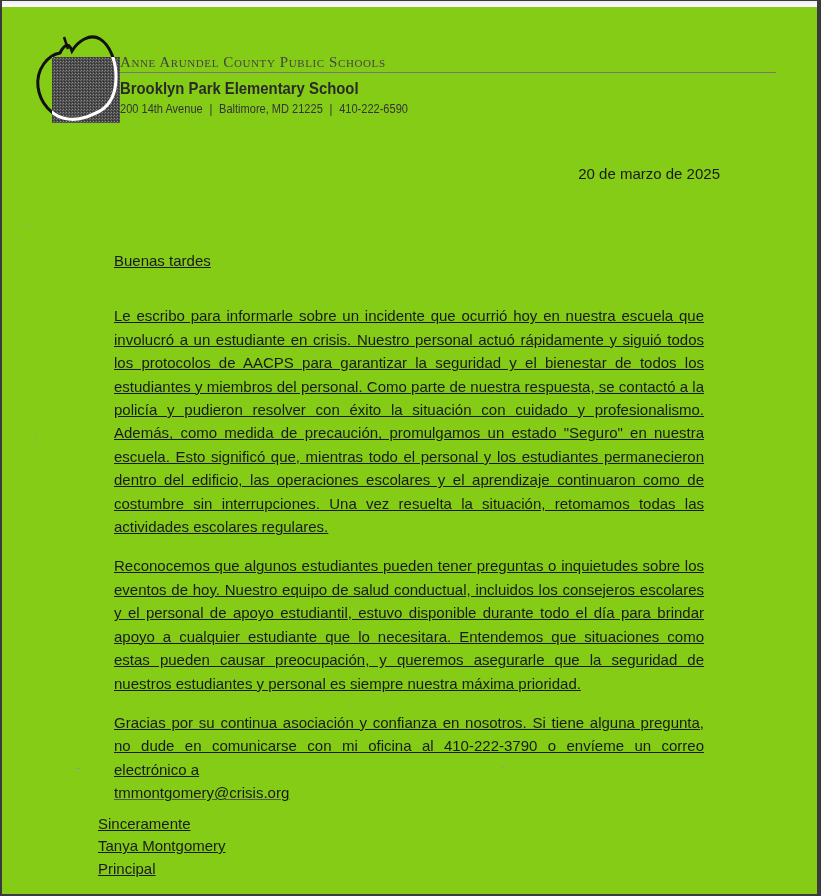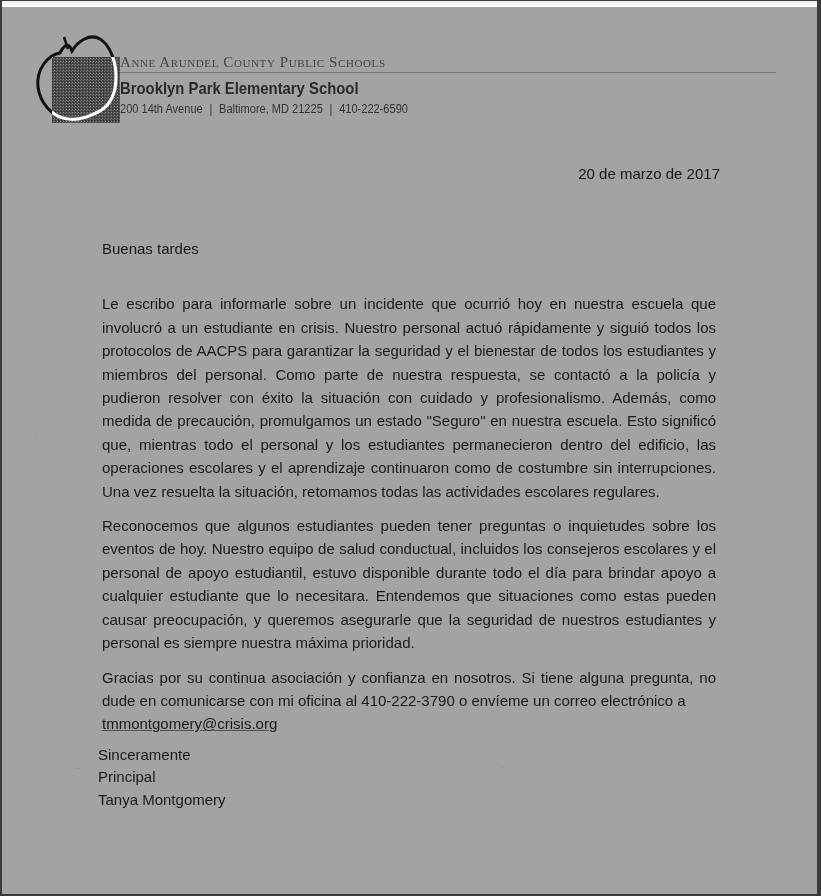--- a/index.html
+++ b/index.html
@@ -5,21 +5,21 @@
     html, body { margin: 0; padding: 0; }
     body {
       width: 821px; height: 896px; overflow: hidden;
       background: #3a3a3c;
       font-family: "Liberation Sans", sans-serif;
       color: #1a1a1a;
       position: relative;
     }
     .page {
       position: absolute; left: 2px; top: 1px; width: 815px; height: 893px;
-      background: #a3a3a3;
+      background: #84cc16;
       overflow: hidden;
     }
     .topshade { position: absolute; left: 0; top: 0; width: 100%; height: 6px; background: linear-gradient(#eeeeee, #ffffff); }
     .logo { position: absolute; left: 28px; top: 30px; width: 92px; height: 94px; }
     .header { position: absolute; left: 118px; top: 52px; width: 656px; }
     .district {
       font-family: "Liberation Serif", serif; font-variant: small-caps; font-size: 15px;
       letter-spacing: 0.6px; color: #444; line-height: 18px; white-space: nowrap;
     }
     .rule { height: 0; border-top: 1.2px solid #777; margin-top: 1px; width: 656px; }
@@ -28,26 +28,26 @@
       color: #2a2a2a; margin-top: 5px; line-height: 20px; transform: scaleX(0.9); transform-origin: left;
       white-space: nowrap;
     }
     .address {
       font-size: 12px; color: #333; margin-top: 4px; line-height: 15px; white-space: nowrap;
       transform: scaleX(0.92); transform-origin: left;
     }
     .address .sep { padding: 0 4px; }
     .date { position: absolute; right: 97px; top: 164px; font-size: 15px; color: #1a1a1a; }
     .body { position: absolute; left: 96px; top: 232px; width: 622px; font-size: 15px; line-height: 23.4px; }
-    .body p { margin: 4px; text-align: justify; }
+    .body p { margin: 16px; text-align: justify; text-decoration: underline; }
     .greeting { margin-bottom: 32px !important; }
     .para { margin-bottom: 11px !important; }
     .email { color: #1a1a1a; text-decoration: underline; text-decoration-color: #555; }
     .closing { margin-top: 8px; line-height: 22.5px; }
-    .closing div { white-space: nowrap; }
+    .closing div { white-space: nowrap; text-decoration: underline; }
     .speck { position: absolute; background: #999; width: 2px; height: 1px; }
   </style>
 </head>
 <body>
 
 <div class="page">
   <div class="topshade"></div>
 
   <svg class="logo" viewBox="0 0 92 94" xmlns="http://www.w3.org/2000/svg">
     <defs>
@@ -77,34 +77,34 @@
     <div class="school">Brooklyn Park Elementary School</div>
     <div class="address">
       <span>200 14th Avenue</span>
       <span class="sep">|</span>
       <span>Baltimore, MD 21225</span>
       <span class="sep">|</span>
       <span>410-222-6590</span>
     </div>
   </div>
 
-  <div class="date">20 de marzo de 2017</div>
+  <div class="date">20 de marzo de 2025</div>
 
   <div class="body">
     <p class="greeting">Buenas tardes</p>
     <p class="para">Le escribo para informarle sobre un incidente que ocurrió hoy en nuestra escuela que involucró a un estudiante en crisis. Nuestro personal actuó rápidamente y siguió todos los protocolos de AACPS para garantizar la seguridad y el bienestar de todos los estudiantes y miembros del personal. Como parte de nuestra respuesta, se contactó a la policía y pudieron resolver con éxito la situación con cuidado y profesionalismo. Además, como medida de precaución, promulgamos un estado "Seguro" en nuestra escuela. Esto significó que, mientras todo el personal y los estudiantes permanecieron dentro del edificio, las operaciones escolares y el aprendizaje continuaron como de costumbre sin interrupciones. Una vez resuelta la situación, retomamos todas las actividades escolares regulares.</p>
     <p class="para">Reconocemos que algunos estudiantes pueden tener preguntas o inquietudes sobre los eventos de hoy. Nuestro equipo de salud conductual, incluidos los consejeros escolares y el personal de apoyo estudiantil, estuvo disponible durante todo el día para brindar apoyo a cualquier estudiante que lo necesitara. Entendemos que situaciones como estas pueden causar preocupación, y queremos asegurarle que la seguridad de nuestros estudiantes y personal es siempre nuestra máxima prioridad.</p>
     <p class="para" style="margin-bottom:0 !important;">
       <span>Gracias por su continua asociación y confianza en nosotros. Si tiene alguna pregunta, no dude en comunicarse con mi oficina al 410-222-3790 o envíeme un correo electrónico a</span><br>
       <a class="email">tmmontgomery@crisis.org</a>
     </p>
     <div class="closing">
       <div>Sinceramente</div>
+      <div>Tanya Montgomery</div>
       <div>Principal</div>
-      <div>Tanya Montgomery</div>
     </div>
   </div>
 
   <div class="speck" style="left:24px;top:224px;"></div>
   <div class="speck" style="left:33px;top:436px;"></div>
   <div class="speck" style="left:74px;top:767px;width:5px;"></div>
   <div class="speck" style="left:500px;top:766px;"></div>
 </div>
 
 </body></html>

